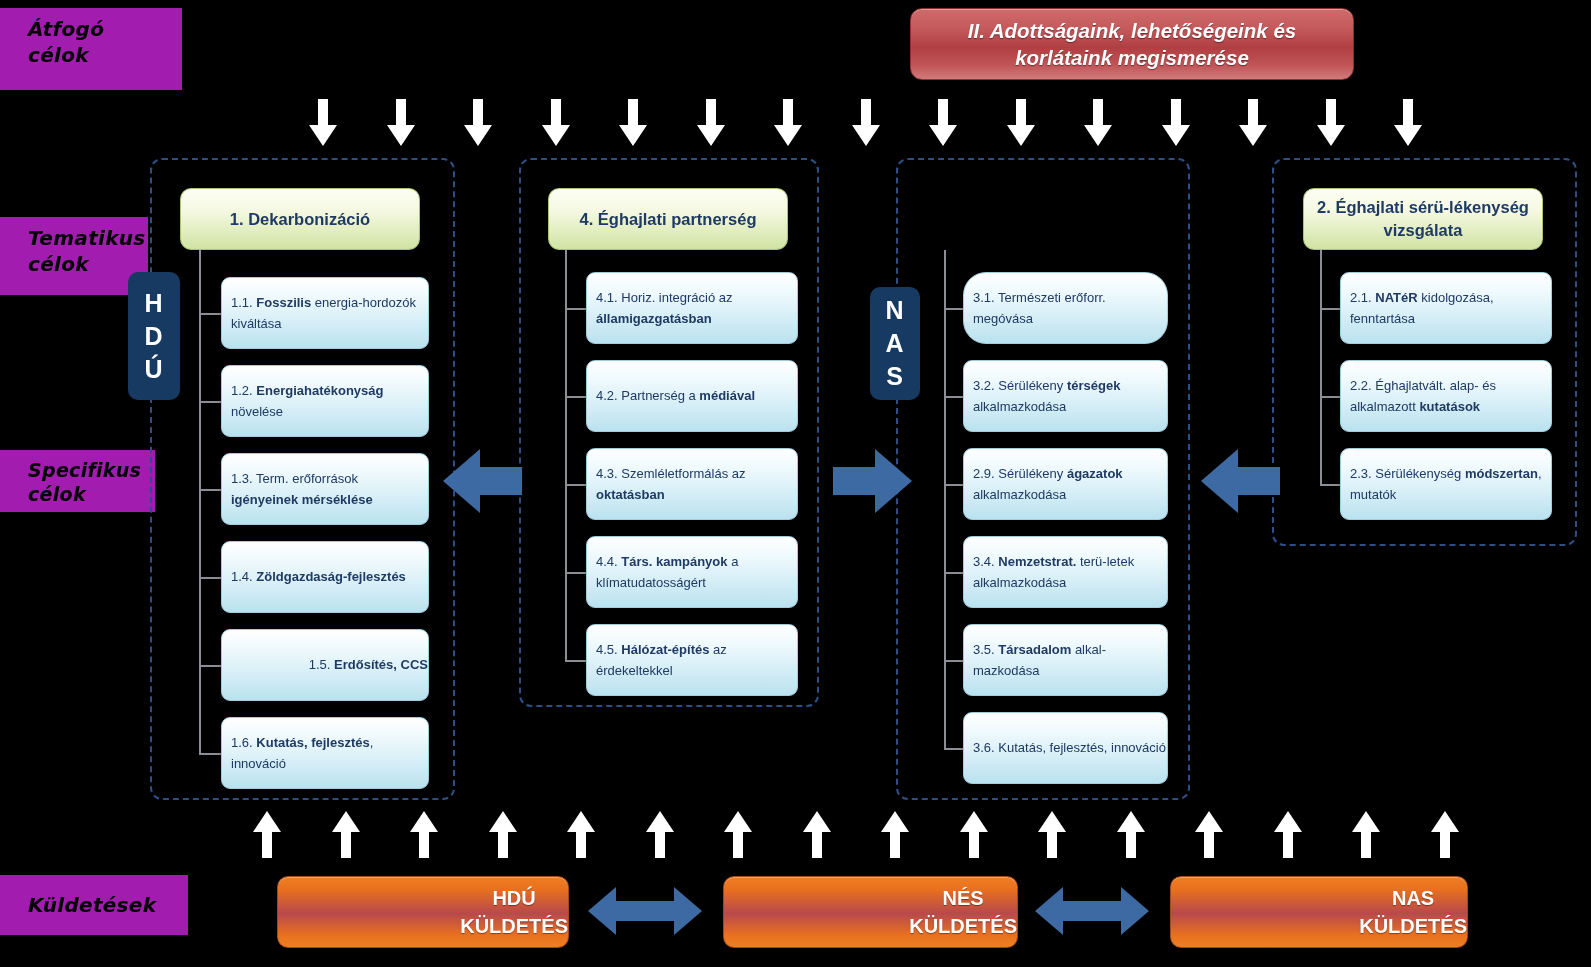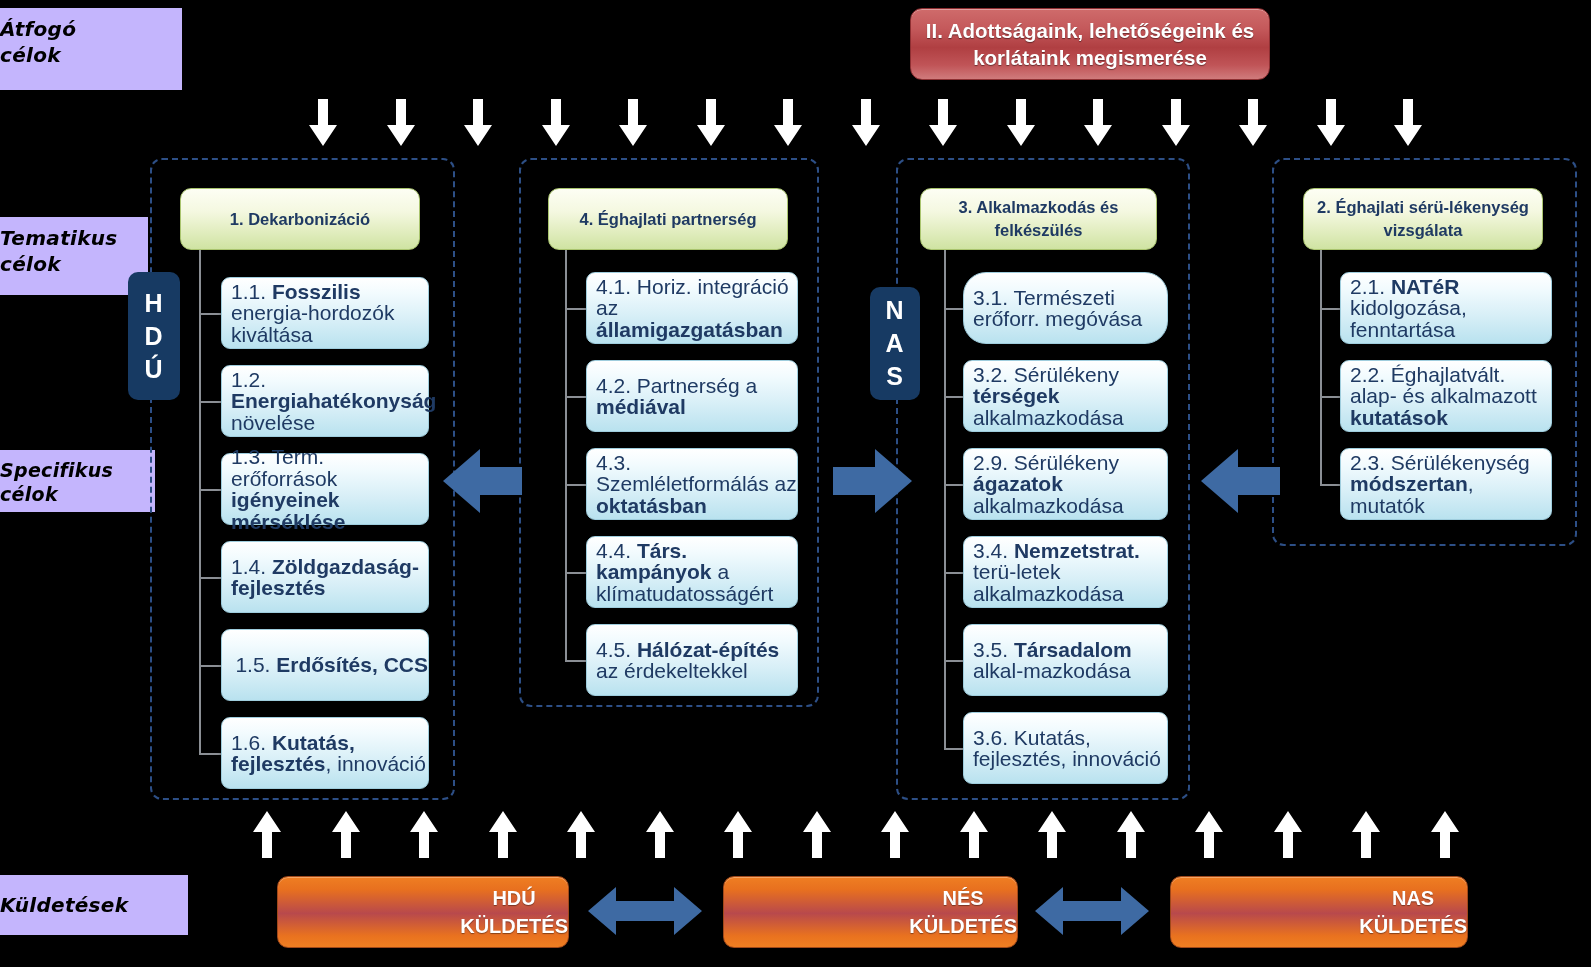--- a/index.html
+++ b/index.html
@@ -1,23 +1,23 @@
 <!DOCTYPE html>
 <html><head>
 <meta charset="utf-8">
 <style>
   html,body{margin:0;padding:0;background:#000;}
   body{width:1591px;height:967px;overflow:hidden;font-family:"Liberation Sans",sans-serif;}
   #stage{position:relative;width:1591px;height:967px;background:#000;}
 
   
   .rowlabel{
-    position:absolute;background:#c4b5fd;color:#000;
+    position:absolute;background:#a21caf;color:#000;
     font-style:italic;font-weight:bold;font-size:20px;line-height:26px;
-    padding:8px 10px 8px 0;box-sizing:border-box;
+    padding:8px 10px 8px 28px;box-sizing:border-box;
     font-family:"DejaVu Sans",sans-serif;
     letter-spacing:0.3px;
   }
 
   
   .goalbox{
     position:absolute;border-radius:12px;
     background:linear-gradient(180deg,#cf6b6b 0%,#c4595b 28%,#b03f42 55%,#c05457 80%,#d07b7c 100%);
     border:1px solid #8e2f32;
     box-shadow:0 3px 6px rgba(0,0,0,.7), inset 0 1px 0 rgba(255,255,255,.35);
@@ -43,21 +43,21 @@
     display:flex;align-items:center;justify-content:center;text-align:center;
     padding:4px 8px;box-sizing:border-box;
   }
 
   
   .bluebox{
     position:absolute;border-radius:9px;
     background:linear-gradient(180deg,#ffffff 0%,#f2fbfe 22%,#d8eff7 60%,#b9e2ef 100%);
     border:1px solid #9fcddd;
     box-shadow:2px 3px 5px rgba(0,0,0,.8);
-    color:#1f3a63;font-size:21px;line-height:21.5px;
+    color:#1f3a63;font-size:13px;line-height:21.5px;
     display:flex;align-items:center;
     padding:5px 0 5px 9px;box-sizing:border-box;
   }
   .bluebox b{font-weight:bold;}
 
   
   .navybadge{
     position:absolute;border-radius:10px;background:#173a63;
     color:#fff;font-weight:bold;font-size:25px;line-height:33px;
     display:flex;flex-direction:column;align-items:center;justify-content:center;
@@ -92,21 +92,21 @@
 
   <div class="rowlabel" style="left:0px;top:173px;width:148px;height:78px;white-space:pre-line;margin-top:44px;">Tematikus
 célok</div>
 
   <div class="rowlabel" style="left:0px;top:450px;width:155px;height:62px;white-space:pre-line;font-size:19px;line-height:24px;">Specifikus
 célok</div>
 
   <div class="rowlabel" style="left:0px;top:875px;width:188px;height:60px;display:flex;align-items:center;">Küldetések</div>
 
 
-  <div class="goalbox" style="left:910px;top:8px;width:360px;height:72px;">II. Adottságaink, lehetőségeink és korlátaink megismerése</div>
+  <div class="goalbox" style="left:910px;top:8px;width:444px;height:72px;font-style:italic;">II. Adottságaink, lehetőségeink és korlátaink megismerése</div>
 
   <div id="top-arrows">
       <div class="warrow" style="left: 308px; top: 99px;"><svg width="30" height="48" viewBox="0 0 30 48">
           <path d="M10 0 L20 0 L20 26 L29 26 L15 47 L1 26 L10 26 Z" fill="#ffffff"></path>
         </svg></div>
       <div class="warrow" style="left: 385.5px; top: 99px;"><svg width="30" height="48" viewBox="0 0 30 48">
           <path d="M10 0 L20 0 L20 26 L29 26 L15 47 L1 26 L10 26 Z" fill="#ffffff"></path>
         </svg></div>
       <div class="warrow" style="left: 463px; top: 99px;"><svg width="30" height="48" viewBox="0 0 30 48">
           <path d="M10 0 L20 0 L20 26 L29 26 L15 47 L1 26 L10 26 Z" fill="#ffffff"></path>
@@ -149,21 +149,20 @@
         </svg></div>
     </div>
 
   <div class="dashgroup" style="left:150px;top:158px;width:305px;height:642px;"></div>
   <div class="dashgroup" style="left:519px;top:158px;width:300px;height:549px;"></div>
   <div class="dashgroup" style="left:896px;top:158px;width:294px;height:642px;"></div>
   <div class="dashgroup" style="left:1272px;top:158px;width:305px;height:388px;"></div>
 
   <div class="greenbox" style="left:180px;top:188px;width:240px;height:62px;">1. Dekarbonizáció</div>
   <div class="greenbox" style="left:548px;top:188px;width:240px;height:62px;">4. Éghajlati partnerség</div>
-  <div class="greenbox" style="left:920px;top:188px;width:237px;height:62px;">3. Alkalmazkodás és felkészülés</div>
   <div class="greenbox" style="left:1303px;top:188px;width:240px;height:62px;">2. Éghajlati sérü-lékenység vizsgálata</div>
 
   <div class="navybadge" style="left:128px;top:272px;width:52px;height:128px;">
     <span>H</span>
     <span>D</span>
     <span>Ú</span>
   </div>
 
   <div class="navybadge" style="left:870px;top:287px;width:50px;height:113px;">
     <span>N</span>

